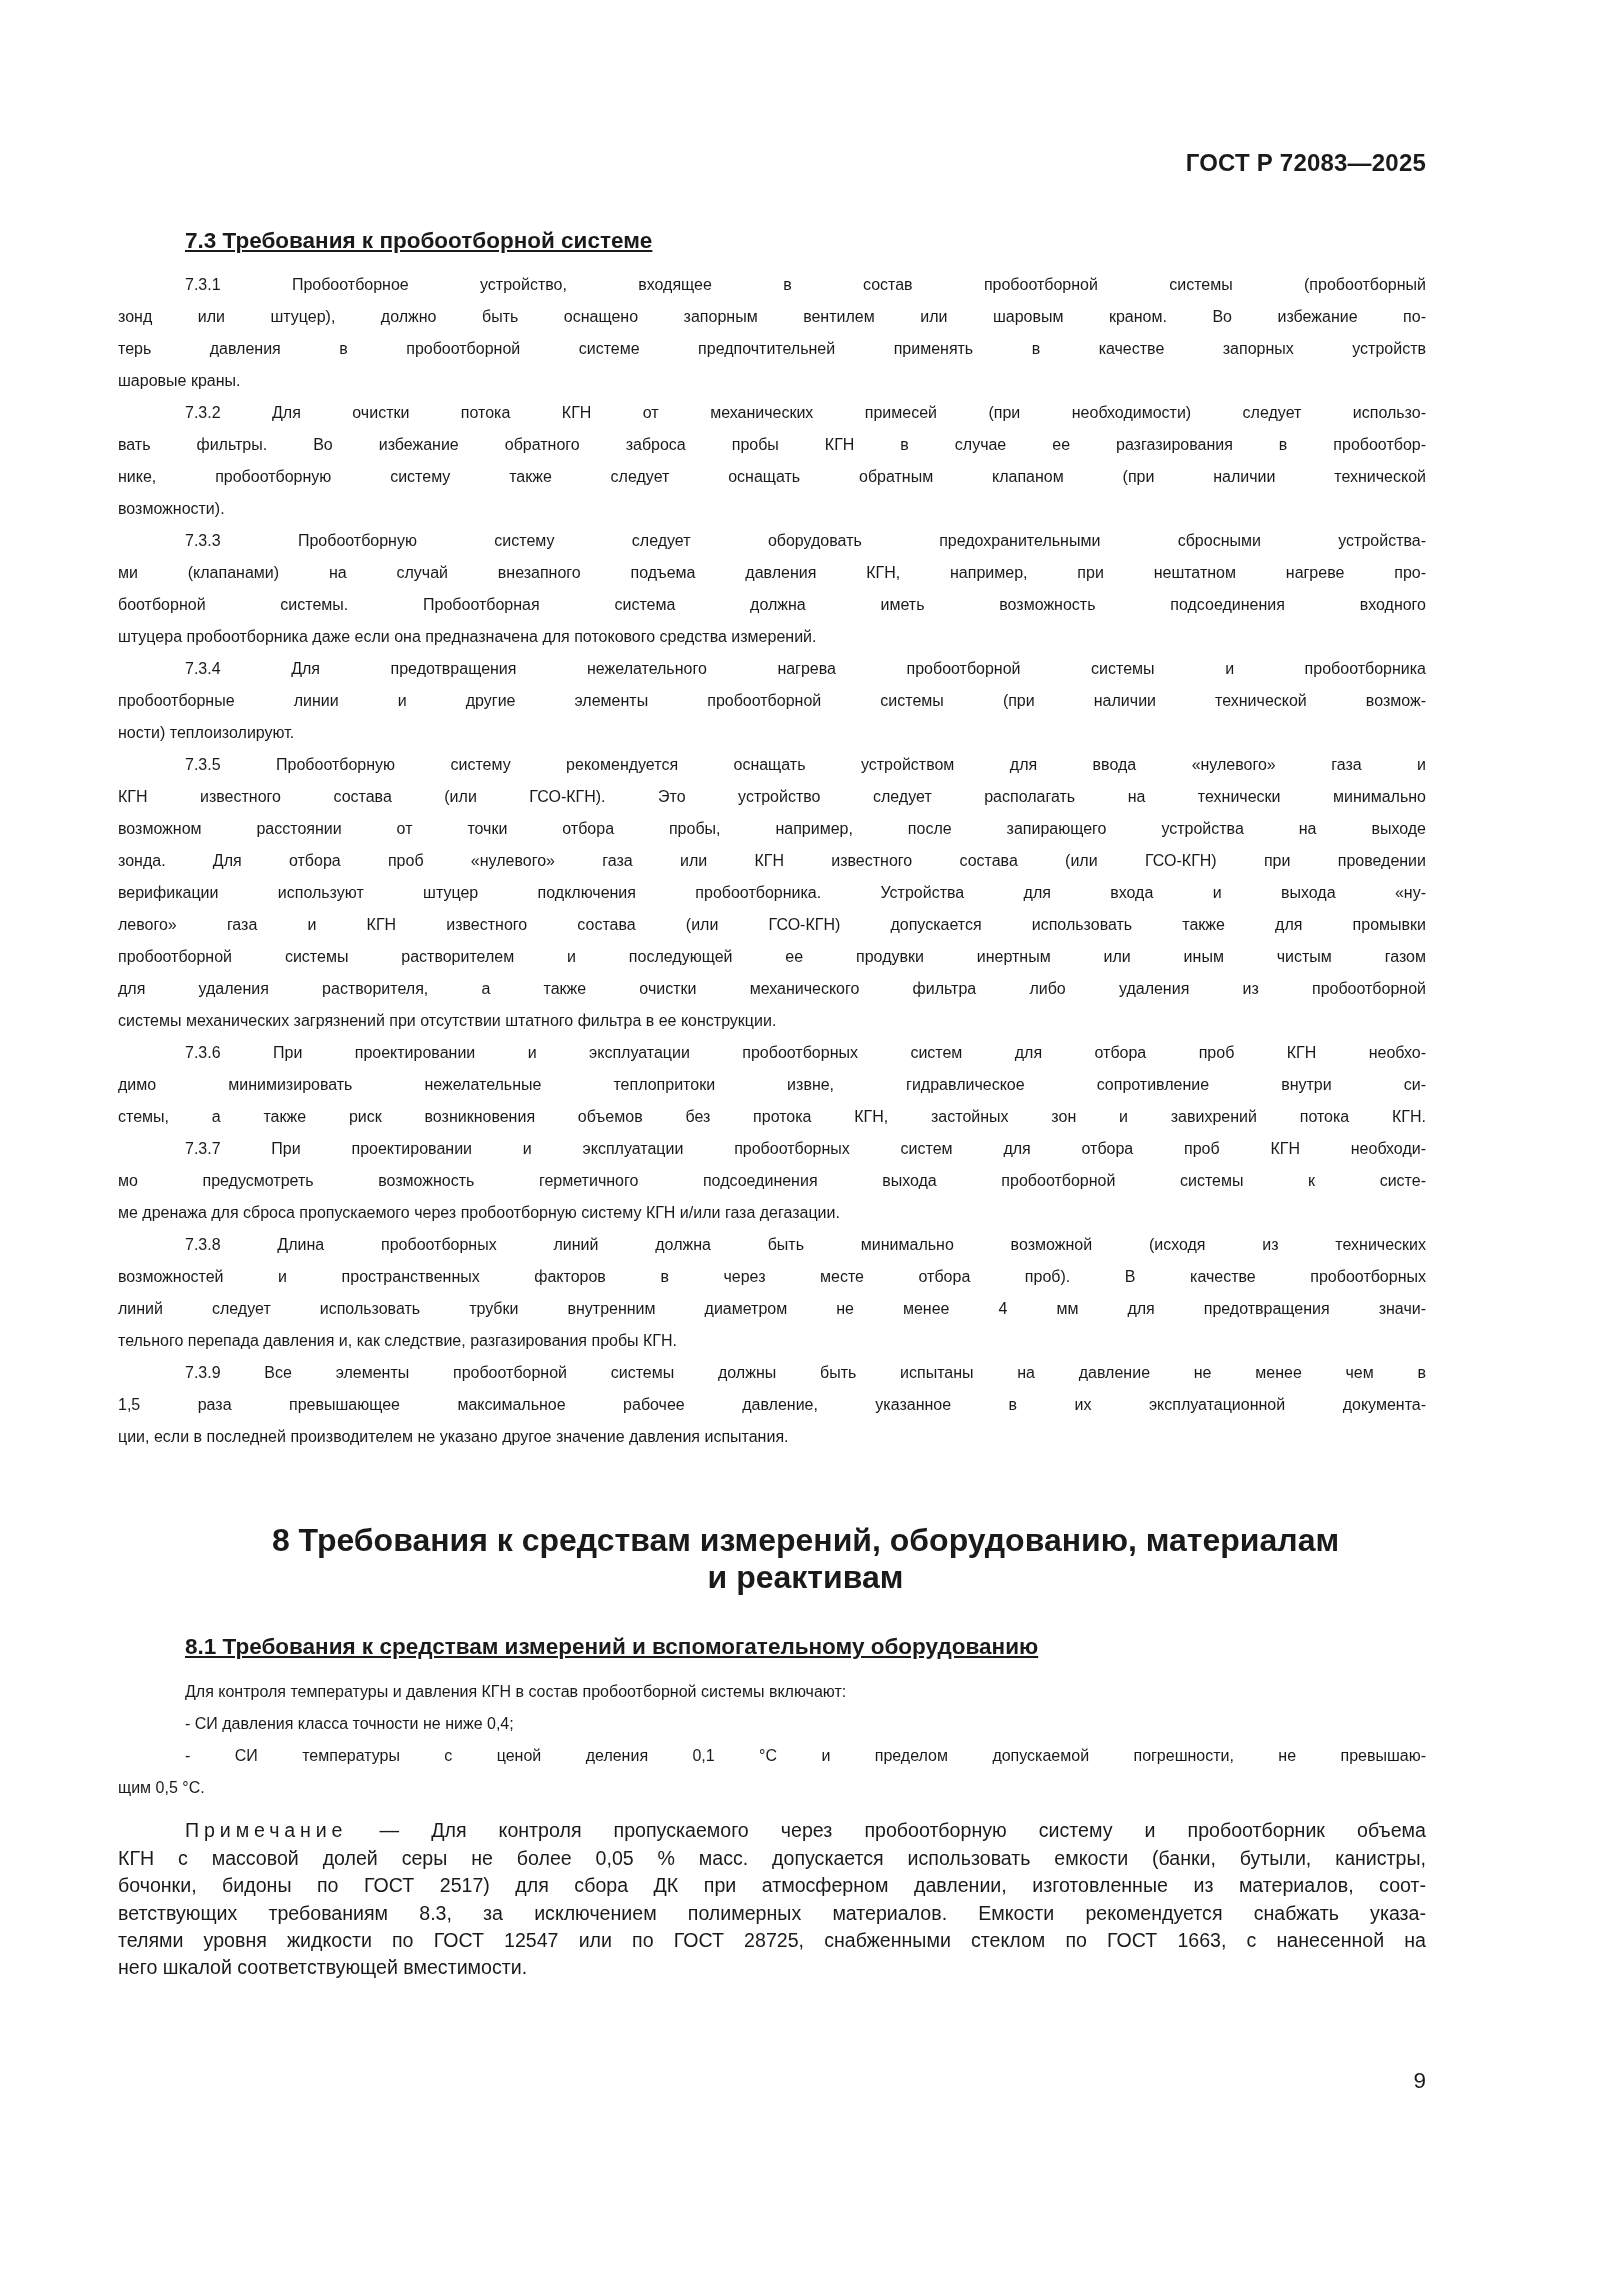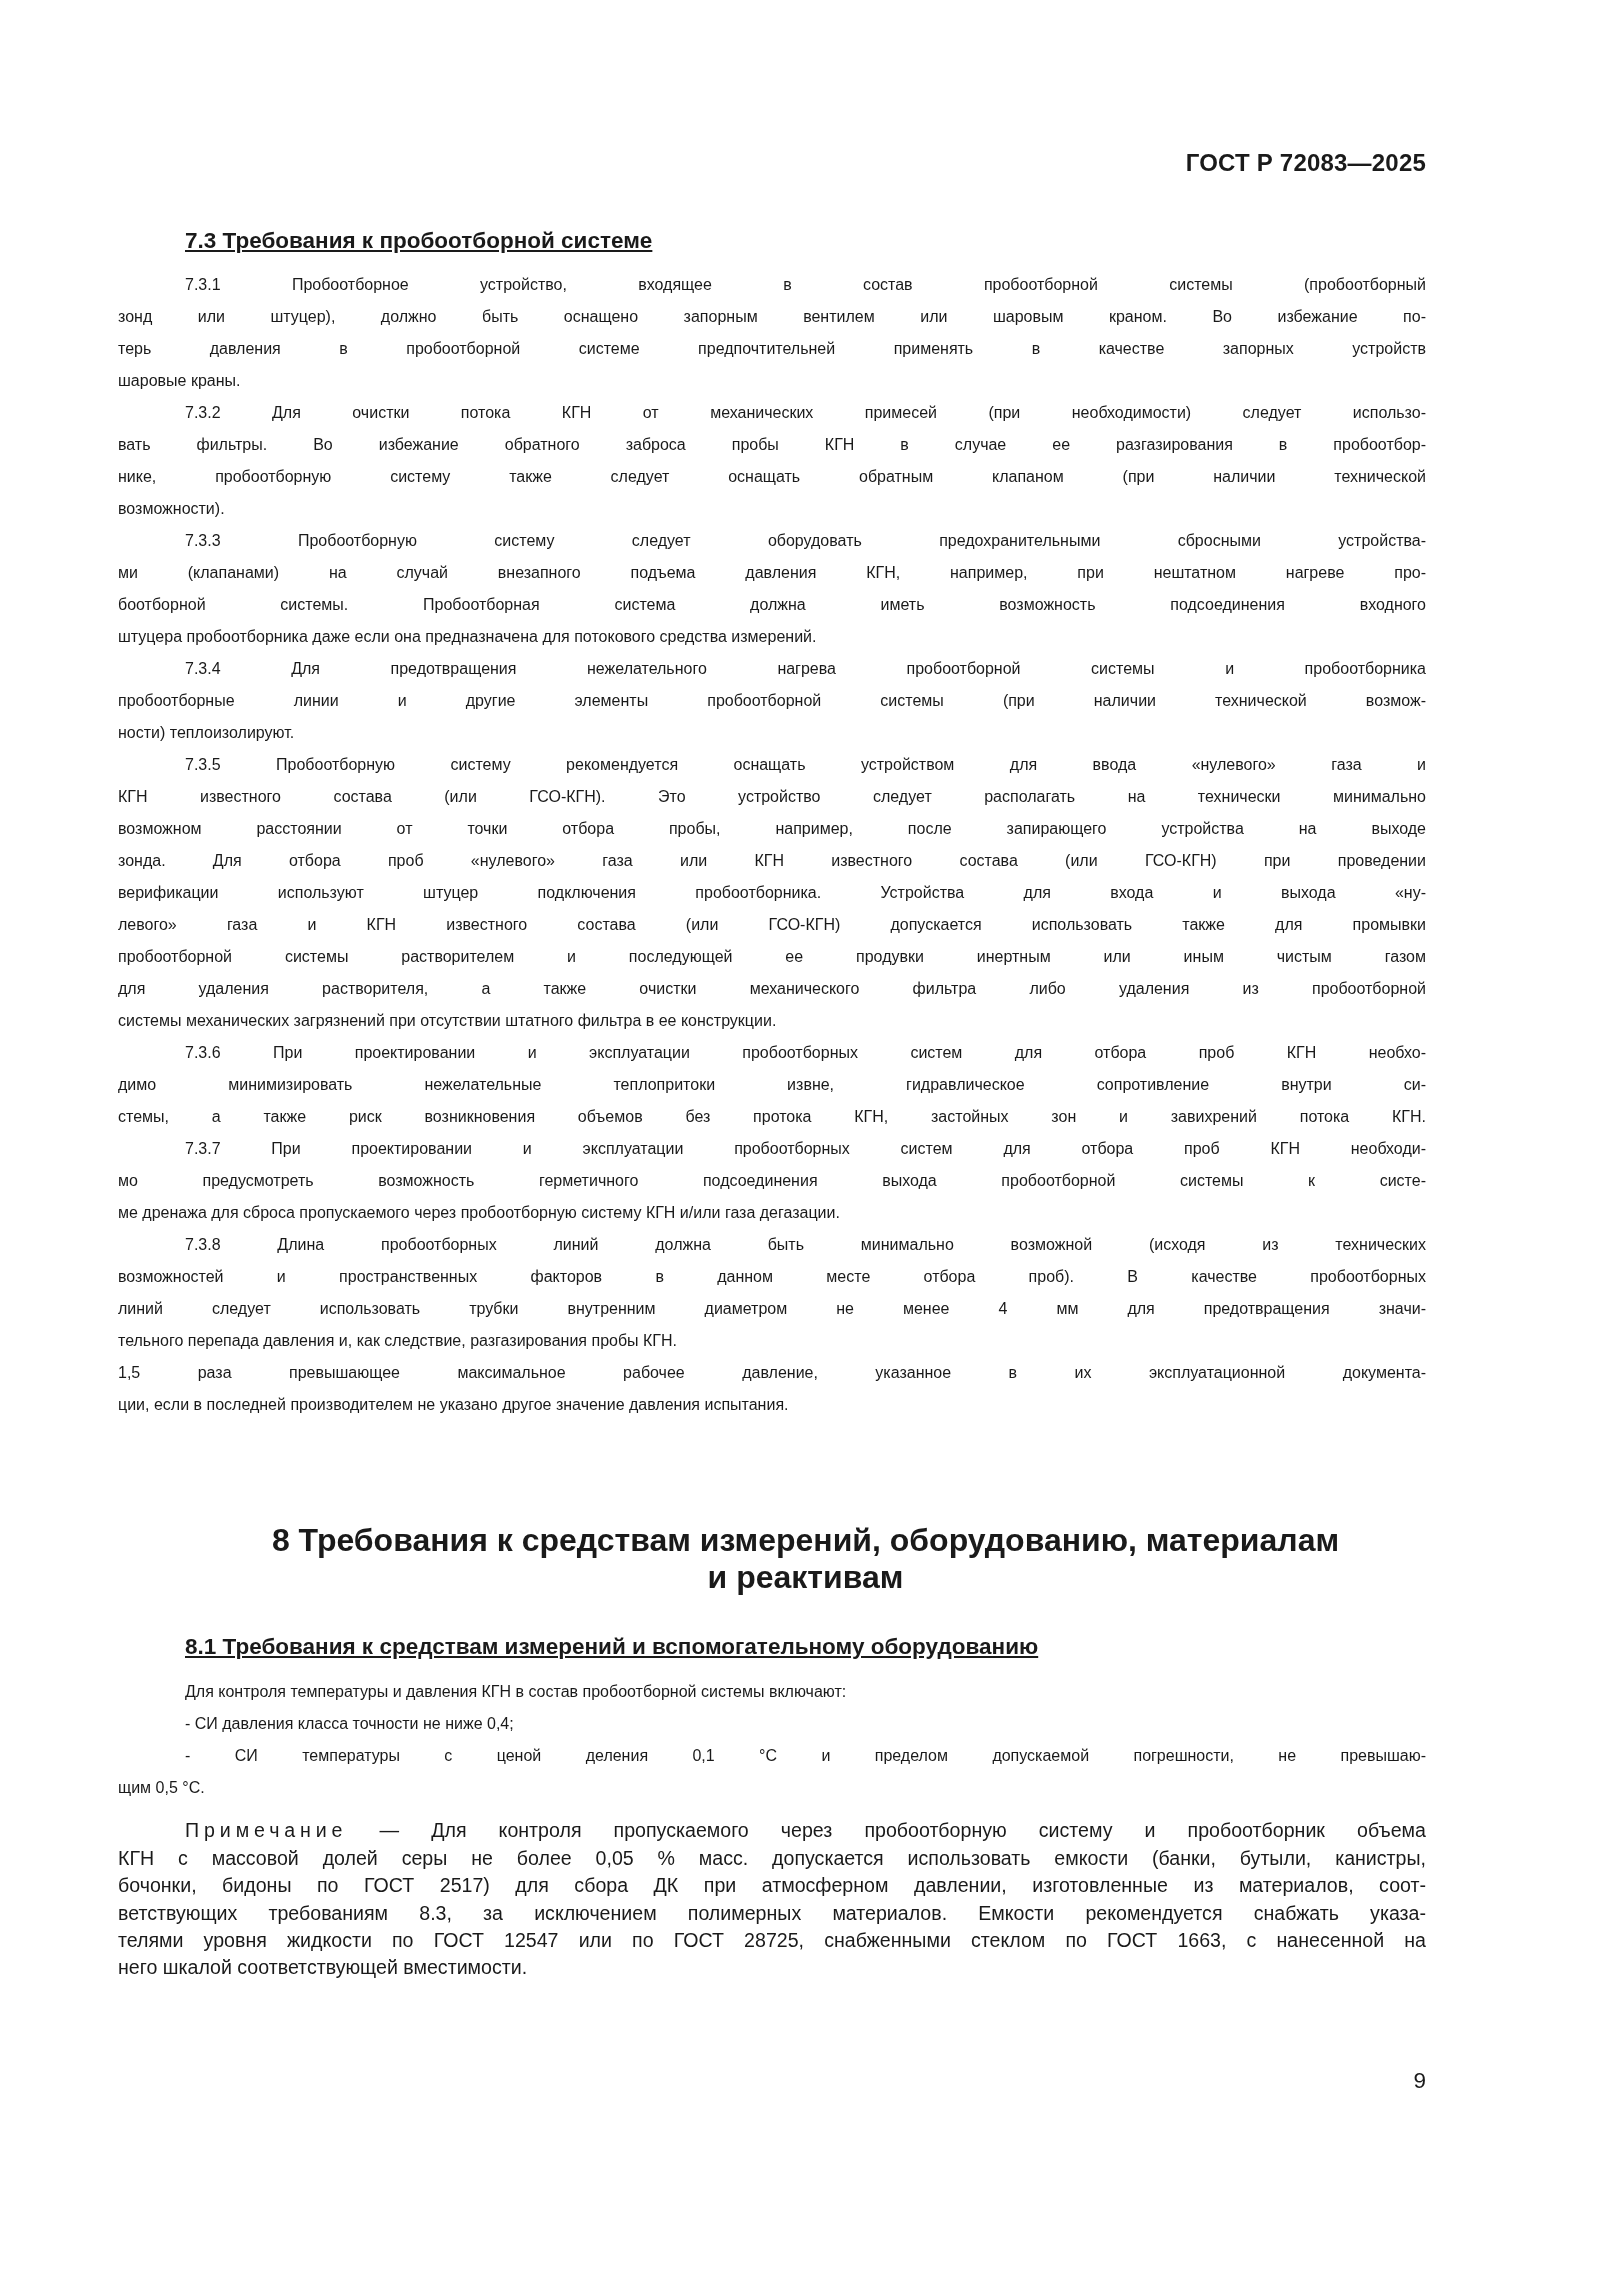--- a/index.html
+++ b/index.html
@@ -140,26 +140,27 @@
     </div>
 
     <div class="para">
       <span class="line indent">7.3.7 При проектировании и эксплуатации пробоотборных систем для отбора проб КГН необходи-</span>
       <span class="line">мо предусмотреть возможность герметичного подсоединения выхода пробоотборной системы к систе-</span>
       <span class="line last">ме дренажа для сброса пропускаемого через пробоотборную систему КГН и/или газа дегазации.</span>
     </div>
 
     <div class="para">
       <span class="line indent">7.3.8 Длина пробоотборных линий должна быть минимально возможной (исходя из технических</span>
-      <span class="line">возможностей и пространственных факторов в данном месте отбора проб). В качестве пробоотборных</span>
+      <span class="line">возможностей и пространственных факторов в через месте отбора проб). В качестве пробоотборных</span>
       <span class="line">линий следует использовать трубки внутренним диаметром не менее 4 мм для предотвращения значи-</span>
       <span class="line last">тельного перепада давления и, как следствие, разгазирования пробы КГН.</span>
     </div>
 
     <div class="para">
+      <span class="line indent">7.3.9 Все элементы пробоотборной системы должны быть испытаны на давление не менее чем в</span>
       <span class="line">1,5 раза превышающее максимальное рабочее давление, указанное в их эксплуатационной документа-</span>
       <span class="line last">ции, если в последней производителем не указано другое значение давления испытания.</span>
     </div>
   </div>
 
   <div class="content" style="top:1522px;">
     <div class="sec-title">8  Требования к средствам измерений, оборудованию, материалам</div>
     <div class="sec-title">и реактивам</div>
   </div>
 

